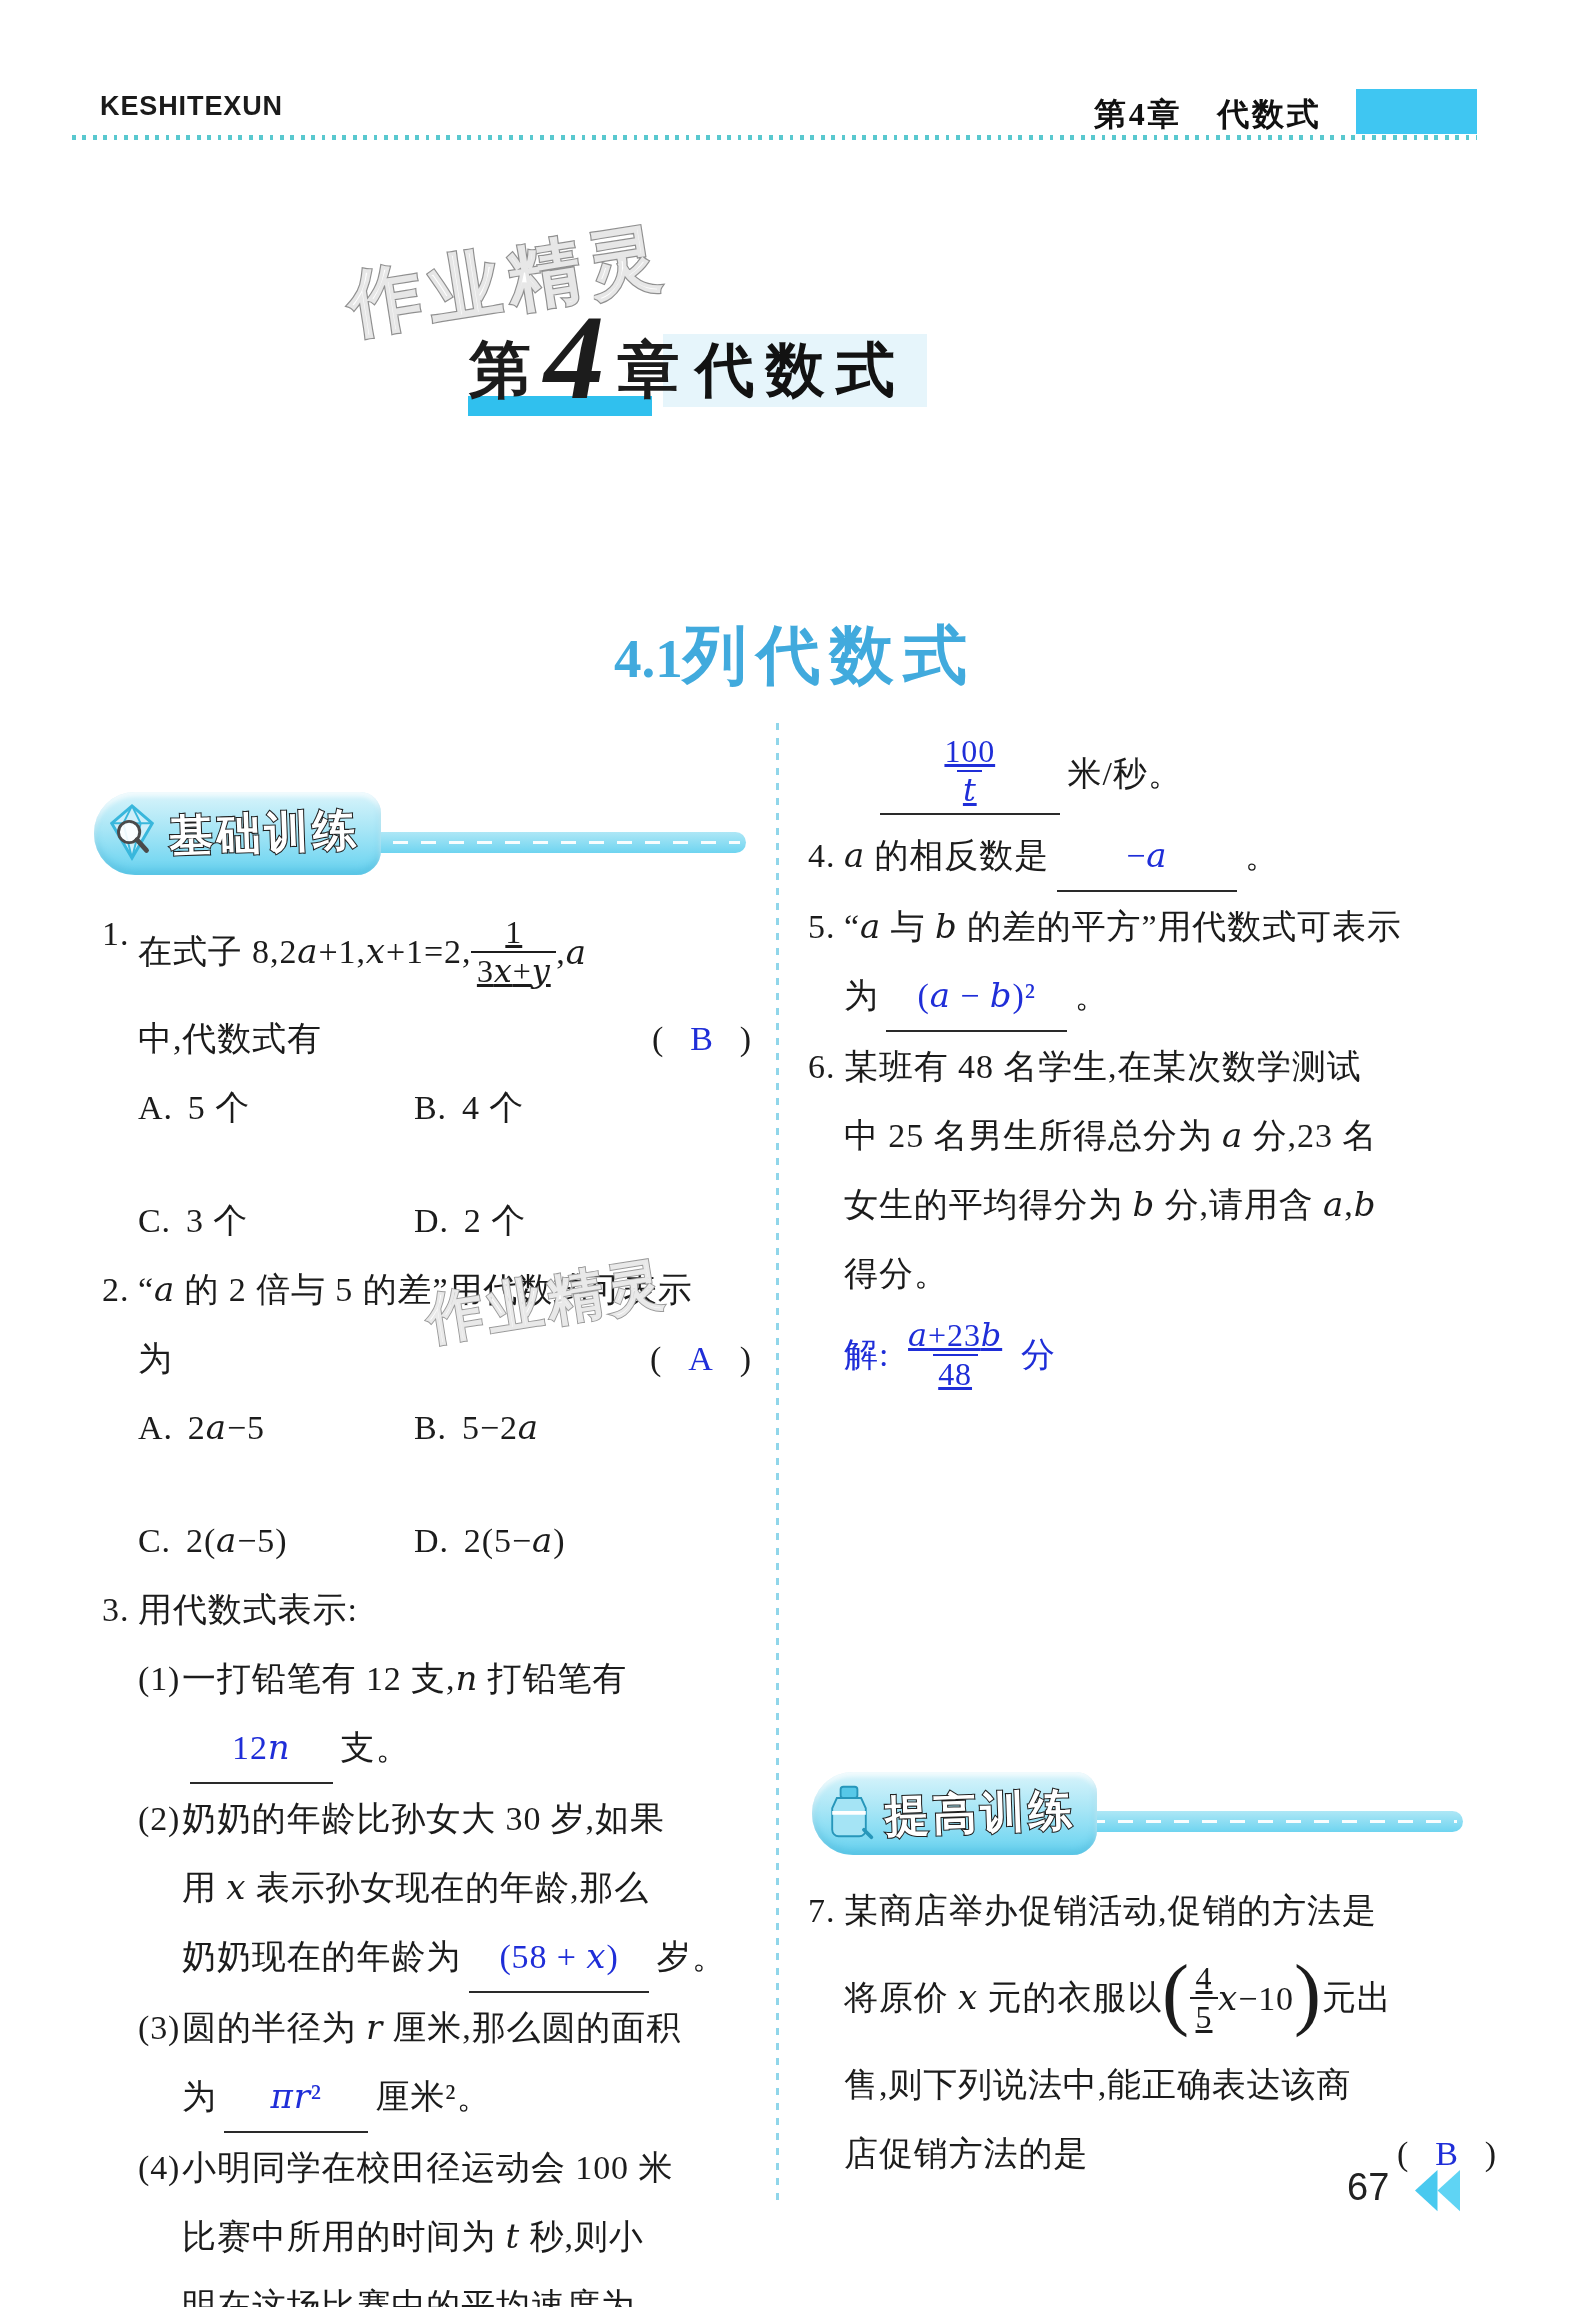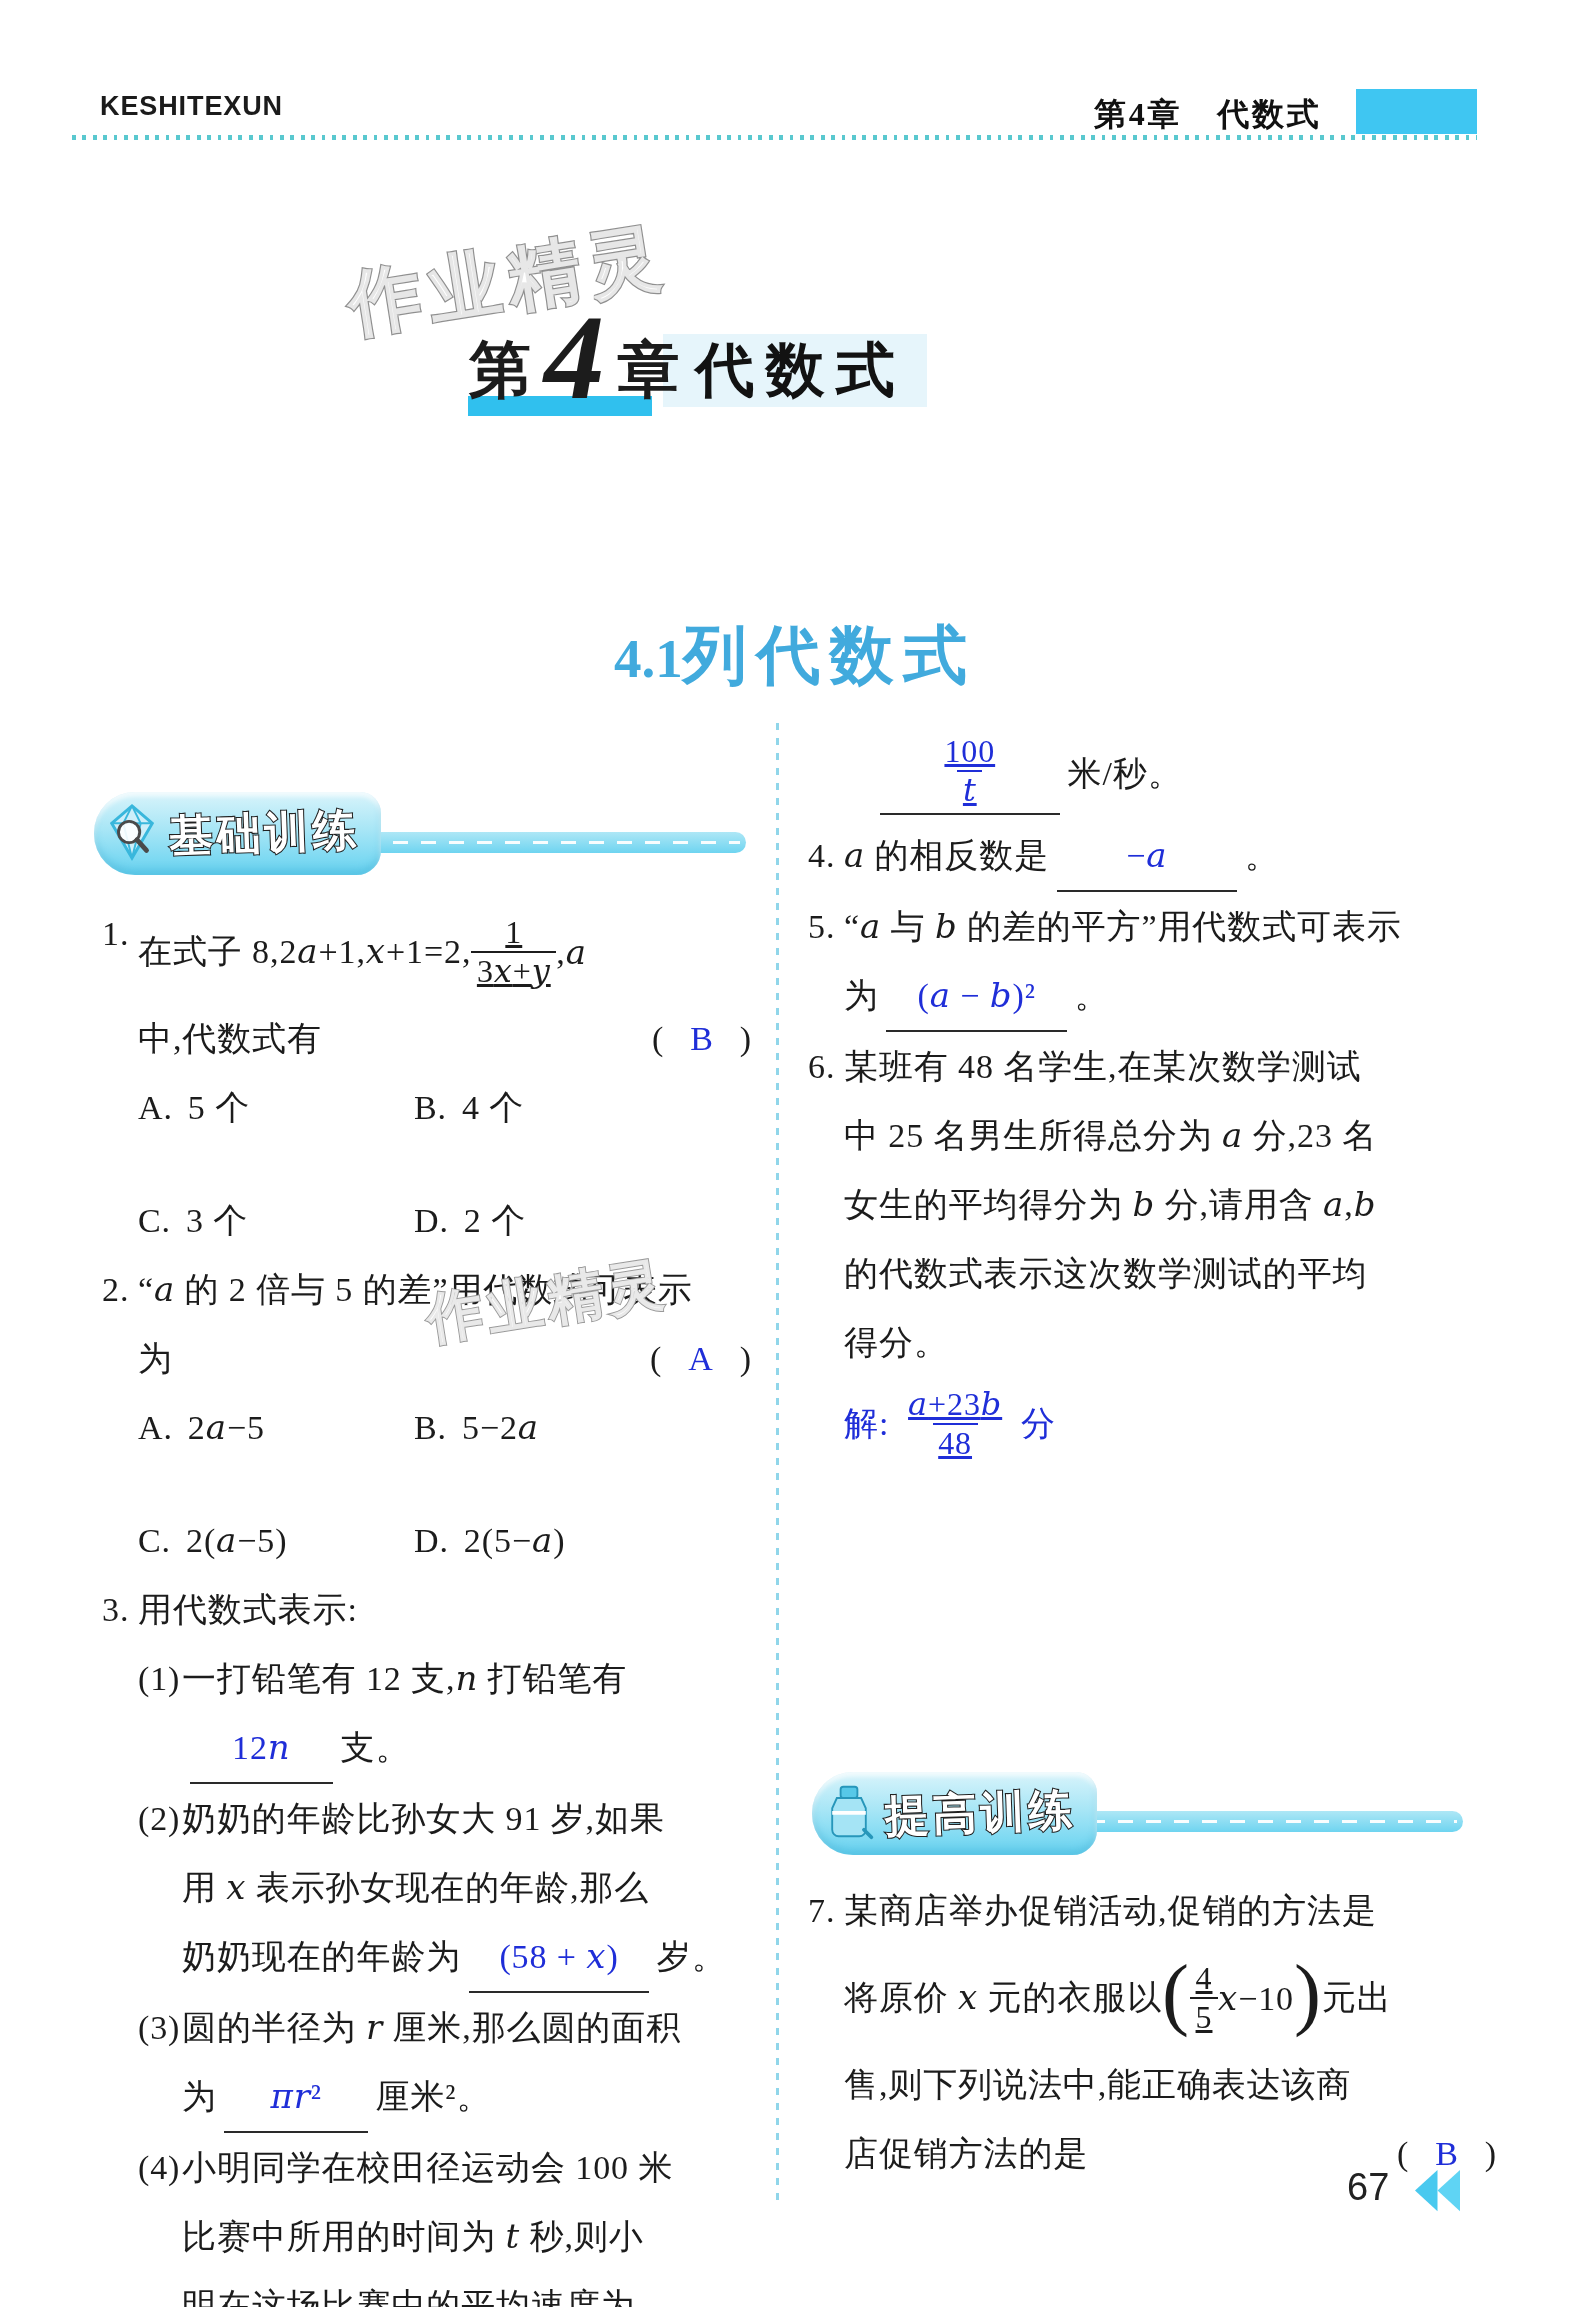--- a/index.html
+++ b/index.html
@@ -190,21 +190,21 @@
       <div class="sub">
         <span class="subno">(1)</span>
         <div class="line">一打铅笔有 12 支,<i>n</i> 打铅笔有</div>
         <div class="line">
           <span class="blank"><span class="blue">12<i>n</i></span></span><span>支。</span>
         </div>
       </div>
 
       <div class="sub">
         <span class="subno">(2)</span>
-        <div class="line">奶奶的年龄比孙女大 91 岁,如果</div>
+        <div class="line">奶奶的年龄比孙女大 30 岁,如果</div>
         <div class="line">用 <i>x</i> 表示孙女现在的年龄,那么</div>
         <div class="line">
           <span>奶奶现在的年龄为</span><span class="blank blank-wide"><span class="blue">(58 + <i>x</i>)</span></span><span>岁。</span>
         </div>
       </div>
 
       <div class="sub">
         <span class="subno">(3)</span>
         <div class="line">圆的半径为 <i>r</i> 厘米,那么圆的面积</div>
         <div class="line">
@@ -248,21 +248,20 @@
       <div class="line">
         <span>为</span><span class="blank blank-wide"><span class="blue">(<i>a</i> − <i>b</i>)²</span></span><span>。</span>
       </div>
     </div>
 
     <div class="q">
       <span class="qno">6.</span>
       <div class="line">某班有 48 名学生,在某次数学测试</div>
       <div class="line">中 25 名男生所得总分为 <i>a</i> 分,23 名</div>
       <div class="line">女生的平均得分为 <i>b</i> 分,请用含 <i>a</i>,<i>b</i></div>
-      <div class="line">的代数式表示这次数学测试的平均</div>
       <div class="line">得分。</div>
       <div class="solline">
         <span class="blue">解:</span>
         <span class="blue"><span class="frac">
               <span class="num"><i>a</i>+23<i>b</i></span>
               <span class="den">48</span>
             </span></span>
         <span class="blue">分</span>
       </div>
     </div>

